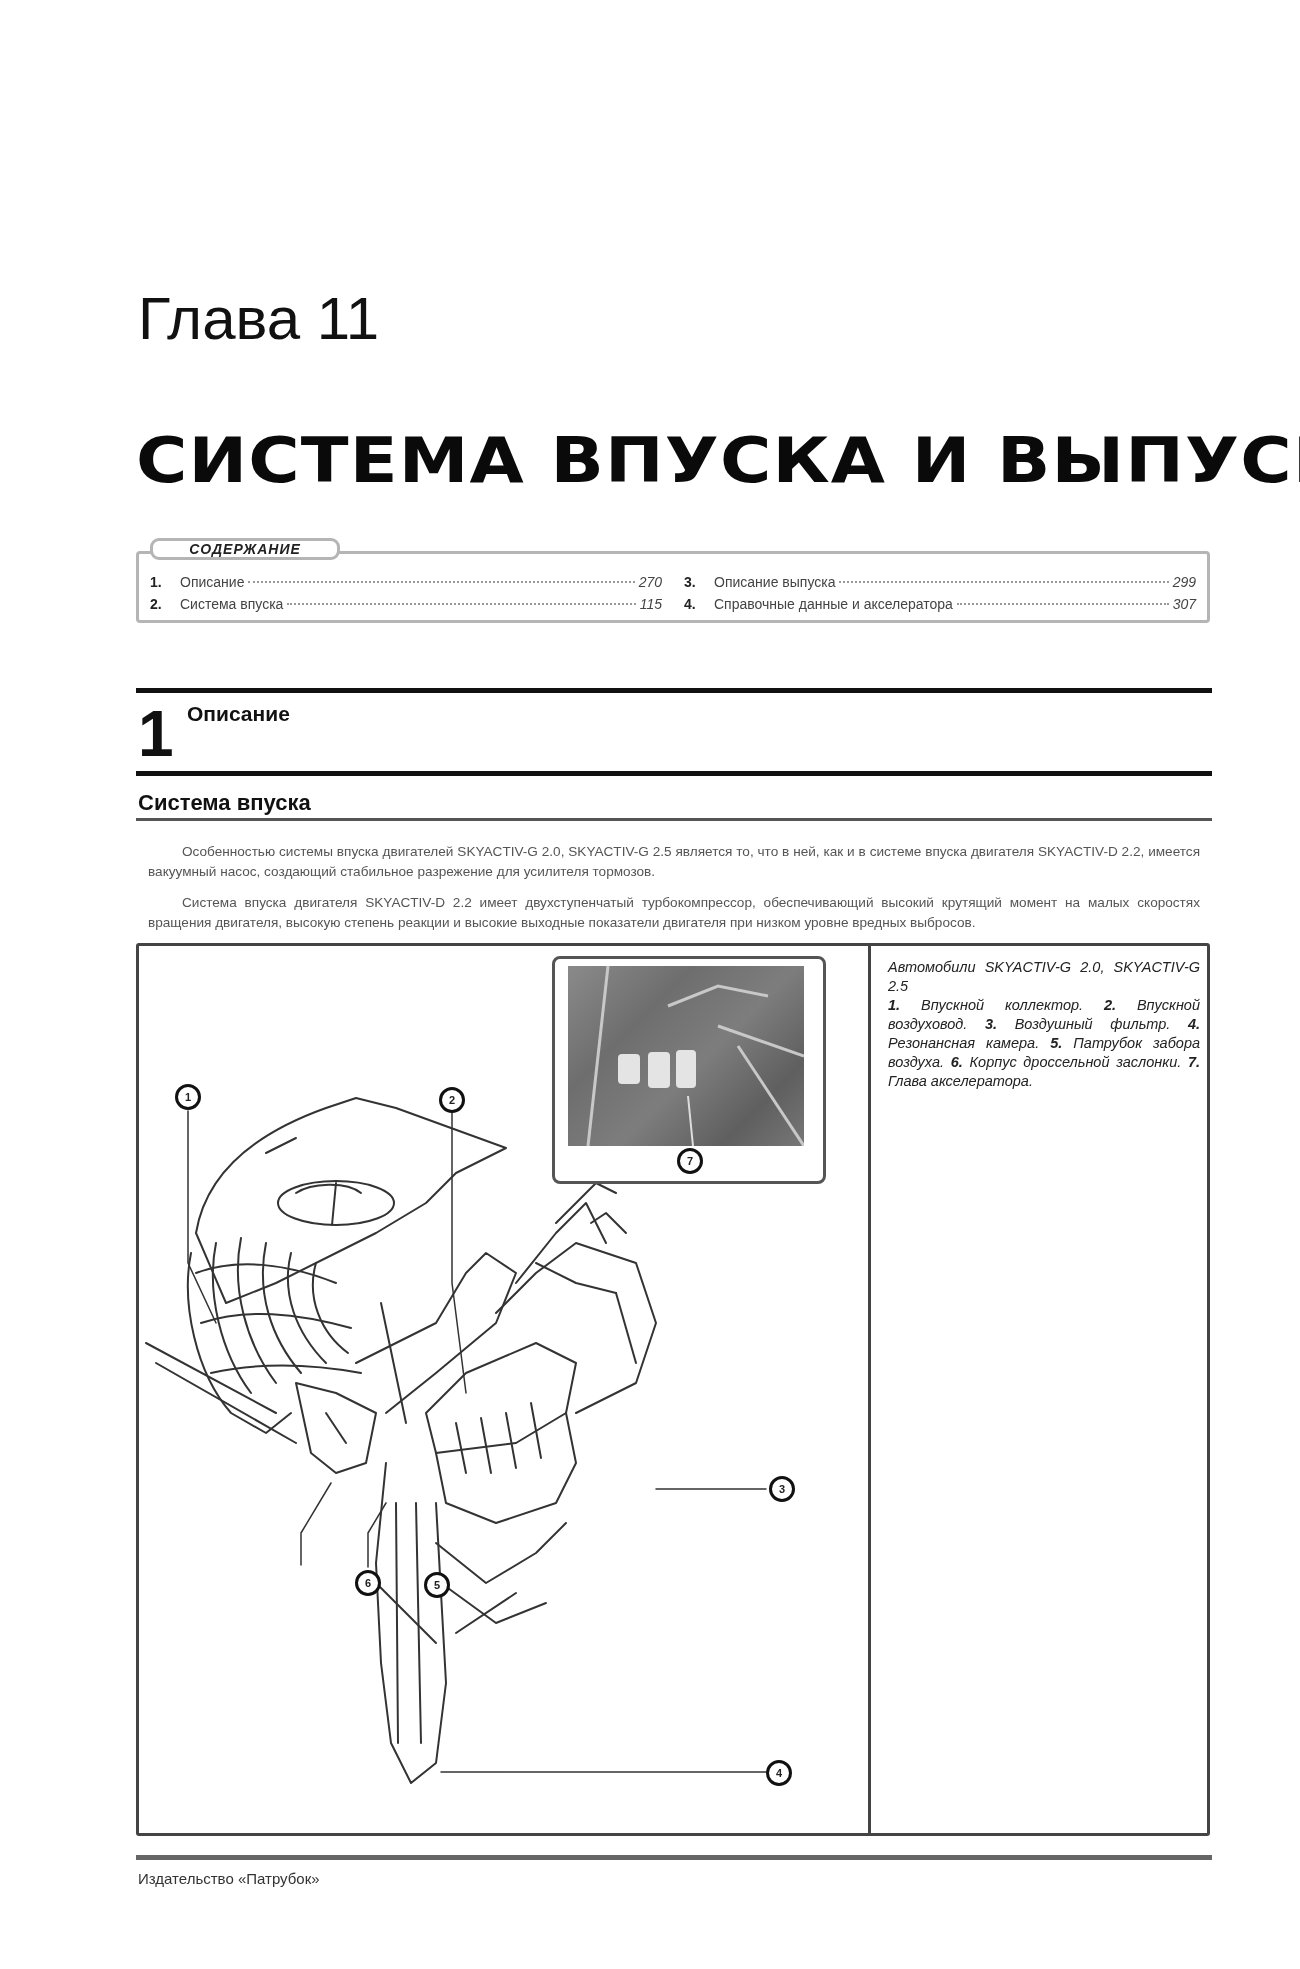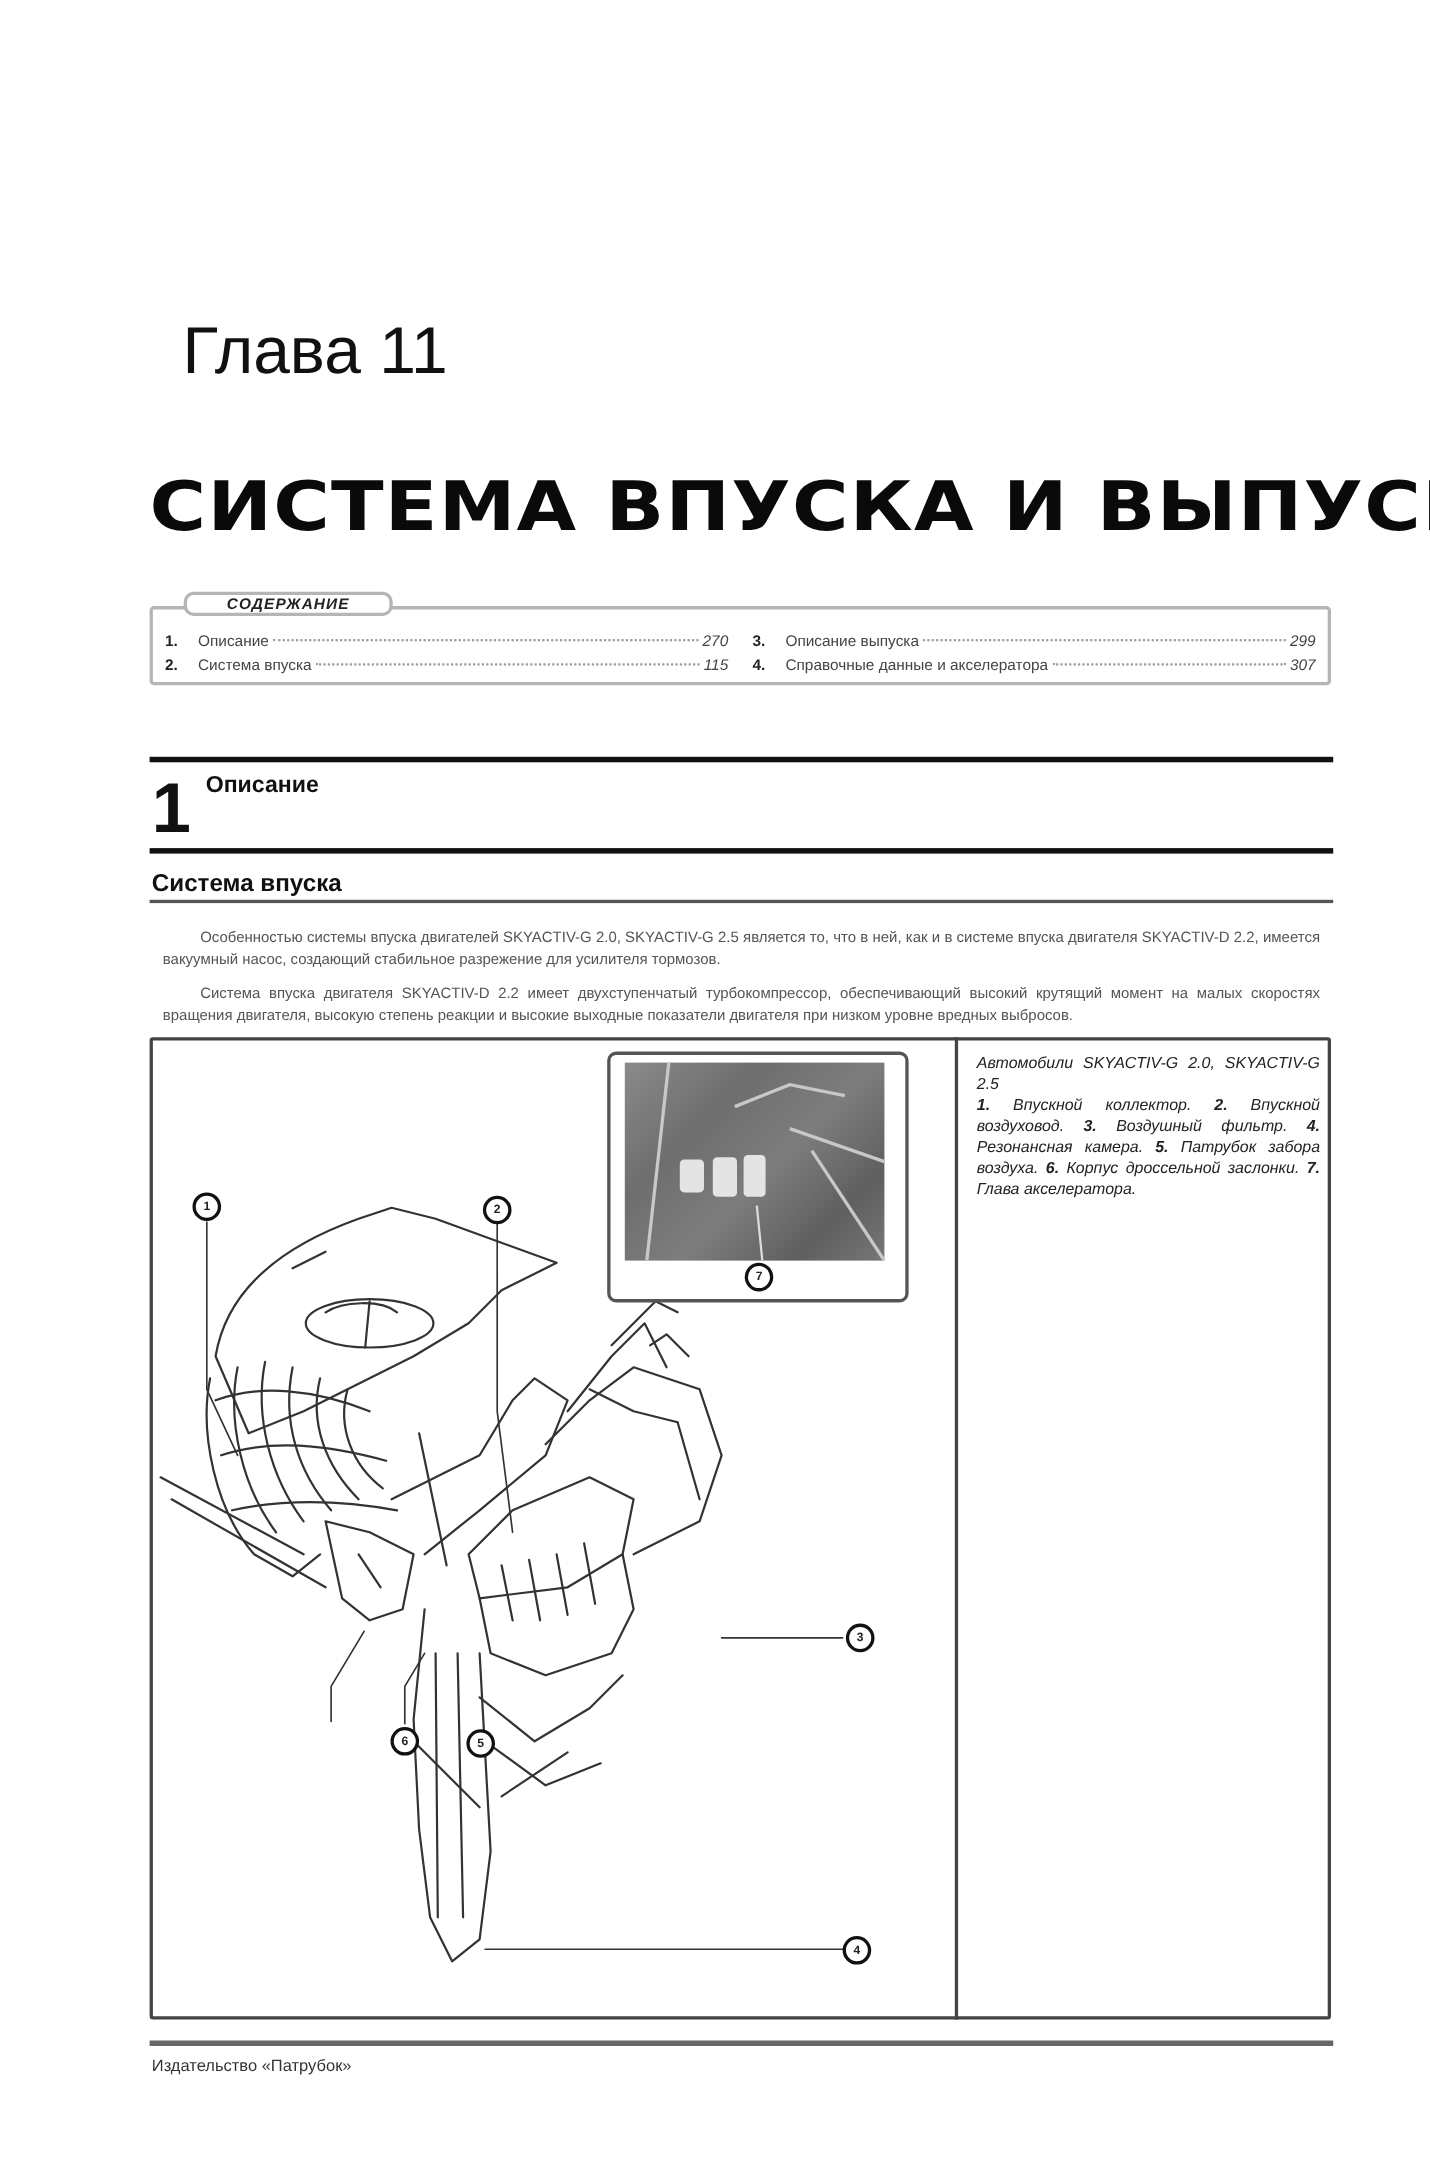--- a/index.html
+++ b/index.html
@@ -1,23 +1,23 @@
 <!DOCTYPE html>
 <html><head>
 <meta charset="utf-8">
 <style>
   html, body { margin: 0; padding: 0; background: #ffffff; }
   body { width: 1300px; height: 1969px; position: relative; overflow: hidden; font-family: "Liberation Sans", sans-serif; color: #111; }
   .abs { position: absolute; }
 
-  .chapter-label { left: 138px; top: 284px; font-size: 60px; font-weight: 400; letter-spacing: 0px; color: #111; margin-left: 28px; }
+  .chapter-label { left: 138px; top: 284px; font-size: 60px; font-weight: 400; letter-spacing: 0px; color: #111; }
   .chapter-title { left: 136px; top: 424px; font-size: 62px; font-weight: 900; letter-spacing: 1px; color: #0a0a0a; transform: scaleX(1.13); transform-origin: left top; font-family: "DejaVu Sans", sans-serif; }
 
   .toc-box { left: 136px; top: 551px; width: 1074px; height: 72px; border: 3px solid #b5b5b5; border-radius: 4px; box-sizing: border-box; }
-  .toc-tab { left: 167px; top: 538px; width: 190px; height: 22px; border: 3px solid #b5b5b5; border-radius: 9px; background: #fff; box-sizing: border-box; text-align: center; font-size: 14px; font-weight: 700; font-style: italic; line-height: 16px; letter-spacing: 1px; color: #222; }
+  .toc-tab { left: 150px; top: 538px; width: 190px; height: 22px; border: 3px solid #b5b5b5; border-radius: 9px; background: #fff; box-sizing: border-box; text-align: center; font-size: 14px; font-weight: 700; font-style: italic; line-height: 16px; letter-spacing: 1px; color: #222; }
   .toc-item { position: absolute; height: 20px; font-size: 14px; color: #444; display: flex; align-items: baseline; }
   .toc-item .num { font-weight: 700; color: #222; width: 30px; }
   .toc-item .dots { flex: 1; border-bottom: 2px dotted #999; margin: 0 4px; transform: translateY(-4px); }
   .toc-item .page { color: #444; font-style: italic; }
 
   .rule-thick { background: #111; height: 5px; }
   .section-num { left: 138px; top: 702px; font-size: 64px; font-weight: 700; line-height: 64px; color: #111; }
   .section-name { left: 187px; top: 702px; font-size: 21px; font-weight: 700; color: #111; }
   .subhead { left: 138px; top: 790px; font-size: 22px; font-weight: 700; color: #111; }
   .rule-sub { left: 136px; top: 818px; width: 1076px; height: 3px; background: #555; }

